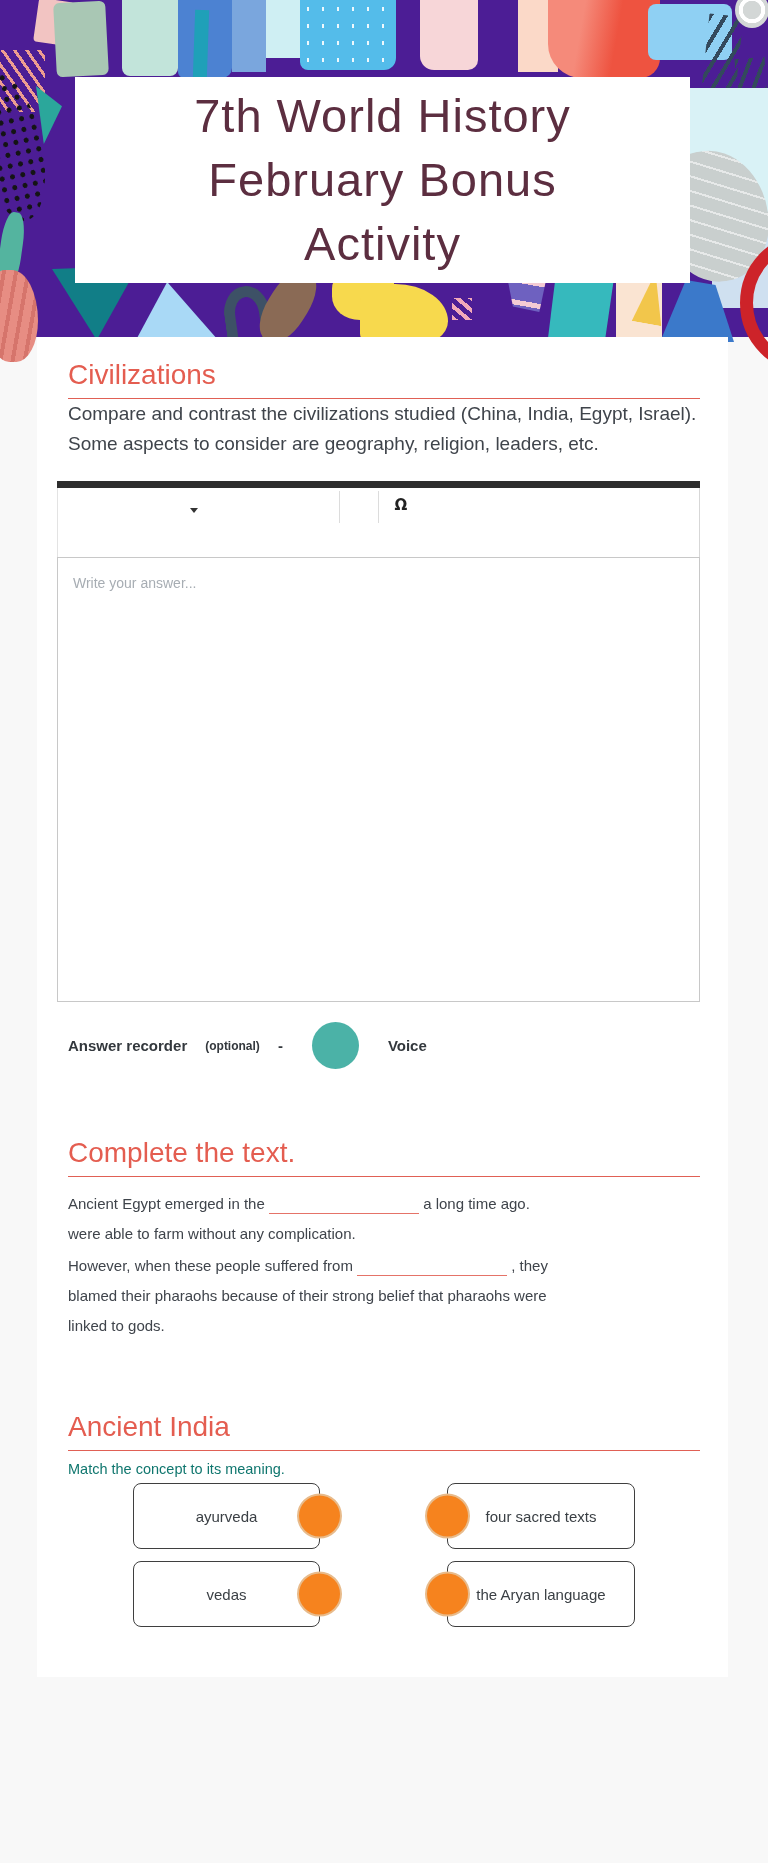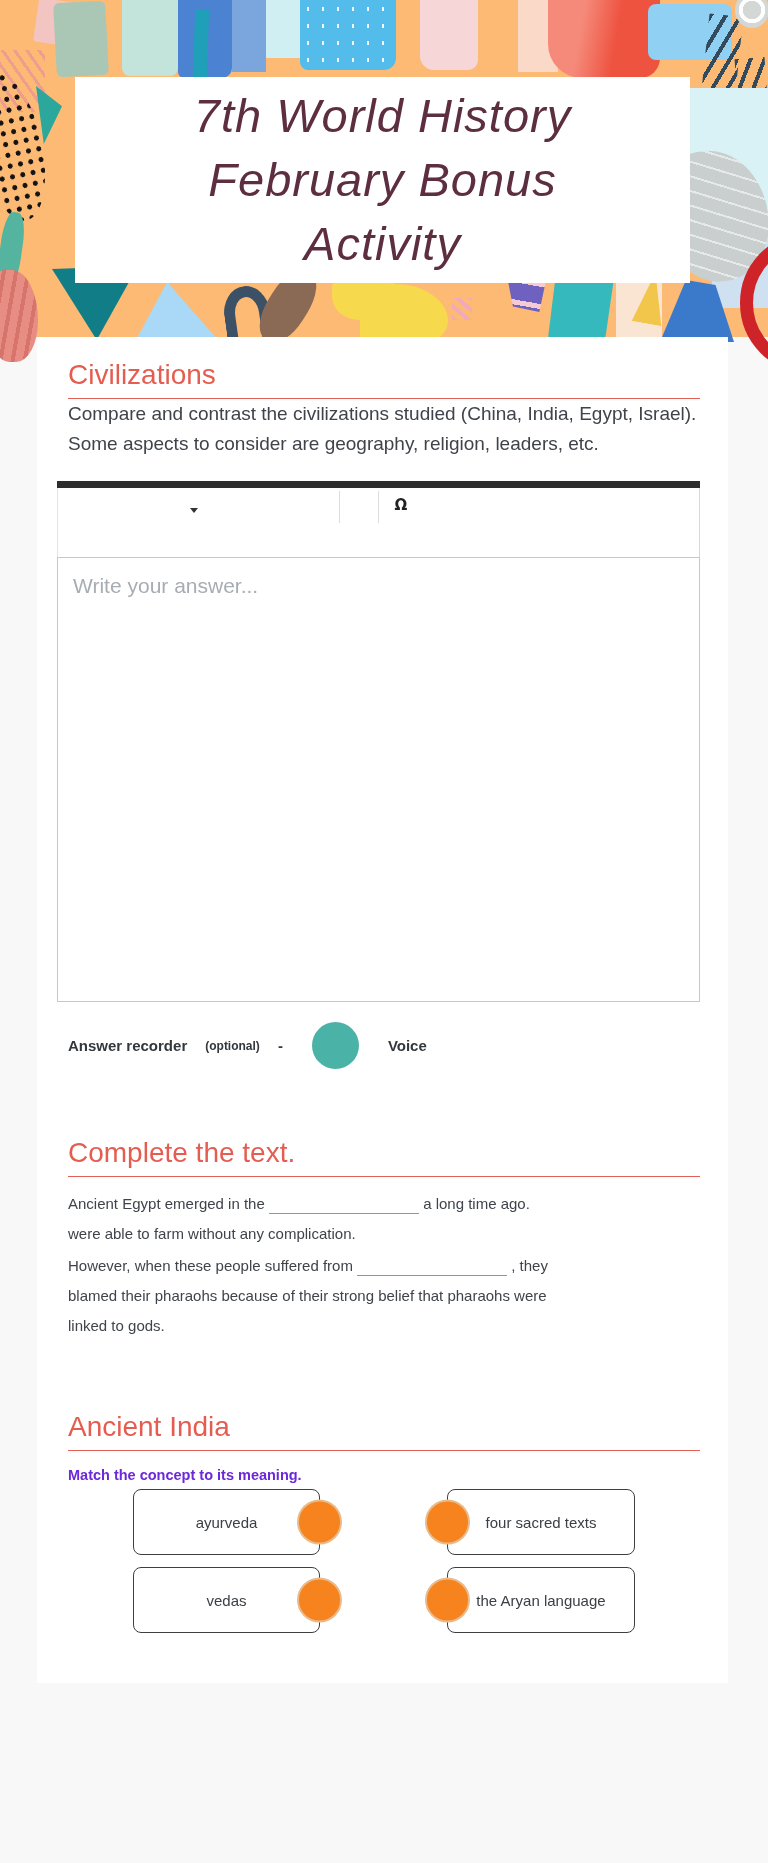--- a/index.html
+++ b/index.html
@@ -3,21 +3,21 @@
 <meta charset="utf-8">
 <style>
   * { margin:0; padding:0; box-sizing:border-box; }
   html,body { background:#f8f8f8; }
   body {
     width:768px; height:1863px; position:relative; overflow:hidden;
     font-family:"Liberation Sans", sans-serif; color:#3f444b;
   }
 
   
-  .banner { position:relative; height:337px; background:#fdba74; z-index:1;font-style:italic; }
+  .banner { position:relative; height:337px; background:#4c1d95; z-index:1; }
   .banner .shape { position:absolute; }
 
   .s-pinkbrush { left:36px; top:0; width:36px; height:44px; background:#f2c4c2; border-radius:4px; transform:rotate(8deg); }
   .s-sage { left:55px; top:2px; width:52px; height:74px; background:#a9c7b4; border-radius:6px; transform:rotate(-3deg); }
   .s-coralscribble { left:-5px; top:50px; width:50px; height:62px;
     background:repeating-linear-gradient(55deg,#ee9d90 0 3px,transparent 3px 10px); }
   .s-mint { left:122px; top:0; width:56px; height:76px; background:#c2e4da; border-radius:0 0 8px 8px; }
   .s-blue1 { left:178px; top:0; width:54px; height:78px; background:#4c82d2; border-radius:0 0 10px 6px; }
   .s-blue2 { left:232px; top:0; width:34px; height:72px; background:#7aa6dd; }
   .s-tealstroke { left:194px; top:10px; width:14px; height:68px; background:#1fa0b8; transform:rotate(2deg); }
@@ -92,42 +92,42 @@
   .editor-topbar { height:7px; background:#2d2d2d; }
   .toolbar { position:relative; height:69px; background:#fff; border-left:1px solid #e3e3e3; border-right:1px solid #d7d7d7; }
   .tb-dropdown { position:absolute; left:120px; top:7px; width:32px; height:26px; background:transparent; border:none; cursor:pointer; }
   .caret { display:inline-block; width:0; height:0; border-left:4px solid transparent;
     border-right:4px solid transparent; border-top:5px solid #333; }
   .tb-sep { position:absolute; top:3px; width:1px; height:32px; background:#dcdcdc; }
   .tb-sep.one { left:281px; } .tb-sep.two { left:320px; }
   .tb-omega { position:absolute; left:327px; top:4px; width:32px; height:26px; background:transparent; border:none;
     font-family:"DejaVu Sans", sans-serif; font-size:15px; font-weight:600; color:#222; cursor:pointer; }
   .answer-area { height:445px; border:1px solid #c8c8c8; background:#fff; padding:16px 15px; cursor:text; }
-  .placeholder { color:#a7adb3; font-size:21px; }
+  .placeholder { color:#a7adb3; font-size:14px; }
 
   
   .recorder { margin-top:20px; height:47px; display:flex; align-items:center; gap:18px; }
   .recorder .bold { font-weight:bold; font-size:15px; color:#33383d; }
   .recorder .optional { font-weight:bold; font-size:12px; color:#33383d; }
   .mic { width:47px; height:47px; border-radius:50%; background:#4bb2a7; border:none; margin:0 11px; cursor:pointer; }
 
   
   .section-complete { margin-top:70px; }
   .section-india { margin-top:72px; }
 
   .fill-line { font-size:15px; line-height:30px; color:#3f444b; white-space:nowrap; }
   .fill-group { margin-top:12px; }
   .fill-group + .fill-group { margin-top:2px; }
   .blank { display:inline-block; height:16px; border-bottom:1px solid #e57368; vertical-align:-5px; }
   .b1 { width:150px; } .b2 { width:302px; } .b3 { width:150px; }
   .fill-flex { display:flex; align-items:flex-end; height:33px; }
   .fill-flex .blank { margin:0 8px 7px 8px; }
   .fill-flex .push-right { margin-left:auto; }
 
-  .instruction { font-size:14.5px; margin-top:16px; color:#6d28d9;font-weight:bold; }
+  .instruction { font-size:14.5px; margin-top:10px; color:#0f766e; }
 
   
   .match-grid { margin-top:6px; }
   .match-row { display:flex; justify-content:center; gap:127px; align-items:stretch; }
   .match-row.r2 { margin-top:22px; } .match-row.r3 { margin-top:12px; }
   .match-card { position:relative; background:#fff; border:1px solid #3f3f3f; border-radius:8px;
     min-height:66px; display:flex; align-items:center; justify-content:center;
     font-size:15px; color:#3b4045; text-align:center; line-height:23px; padding:10px 26px; }
   .match-card.left { width:187px; } .match-card.right { width:188px; }
   .dot { position:absolute; top:50%; width:45px; height:45px; border-radius:50%;

